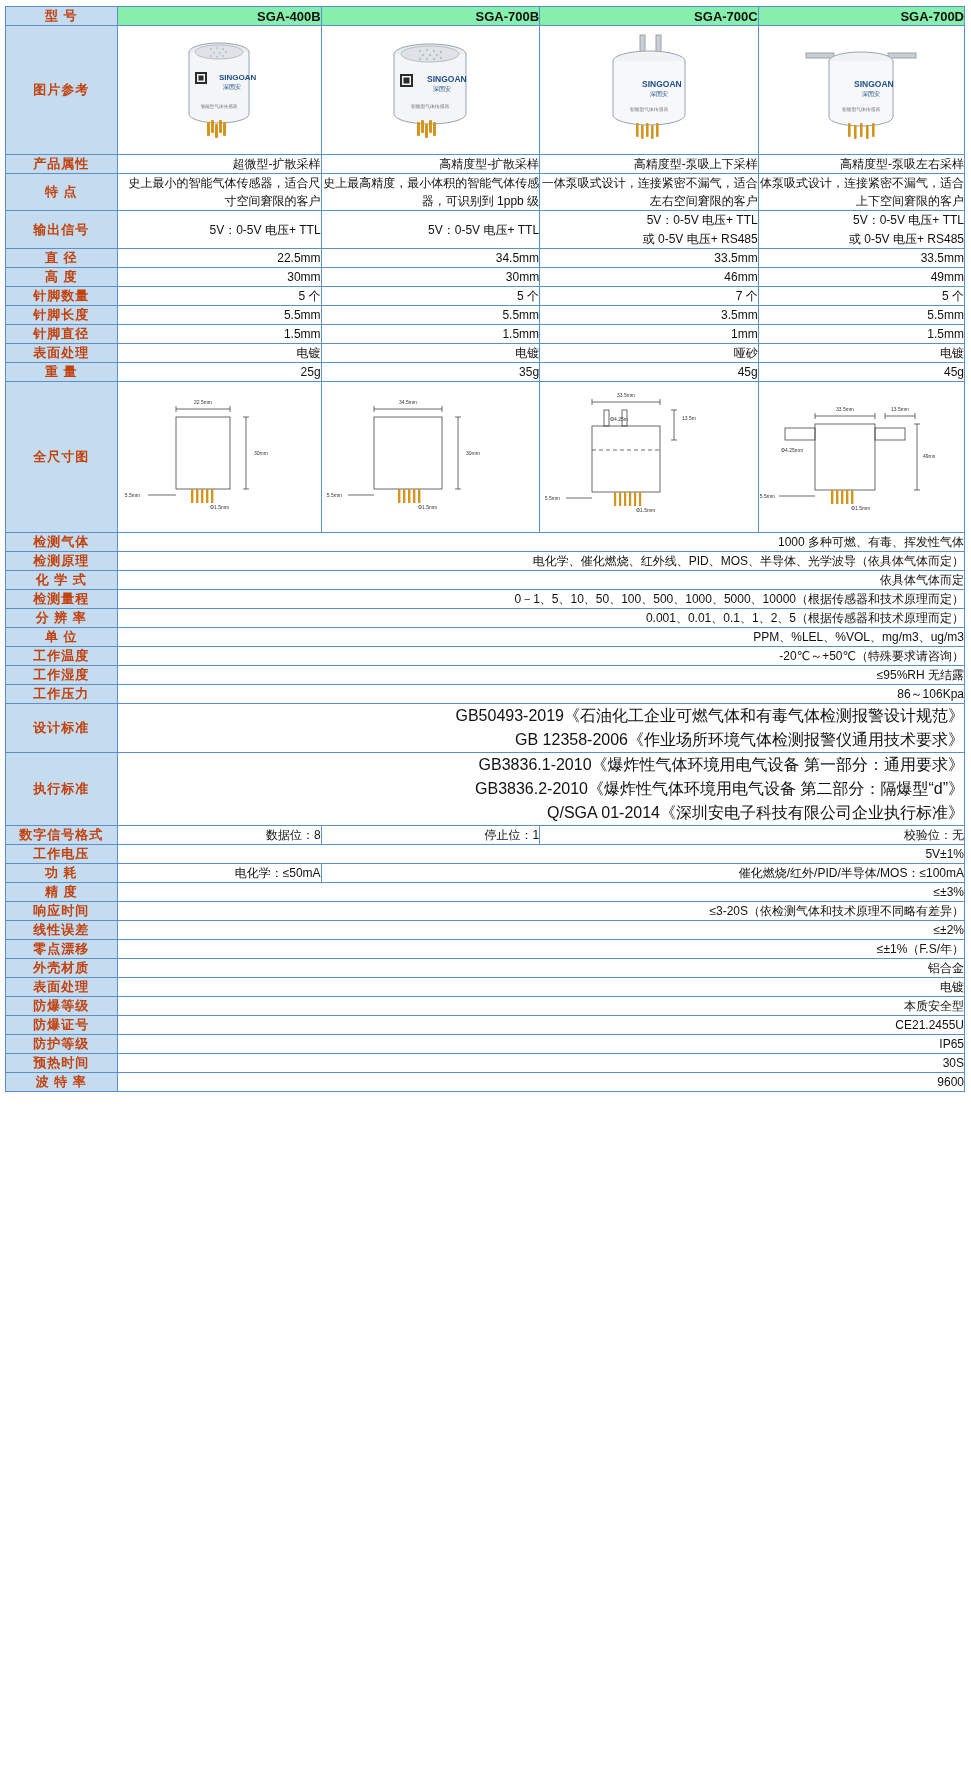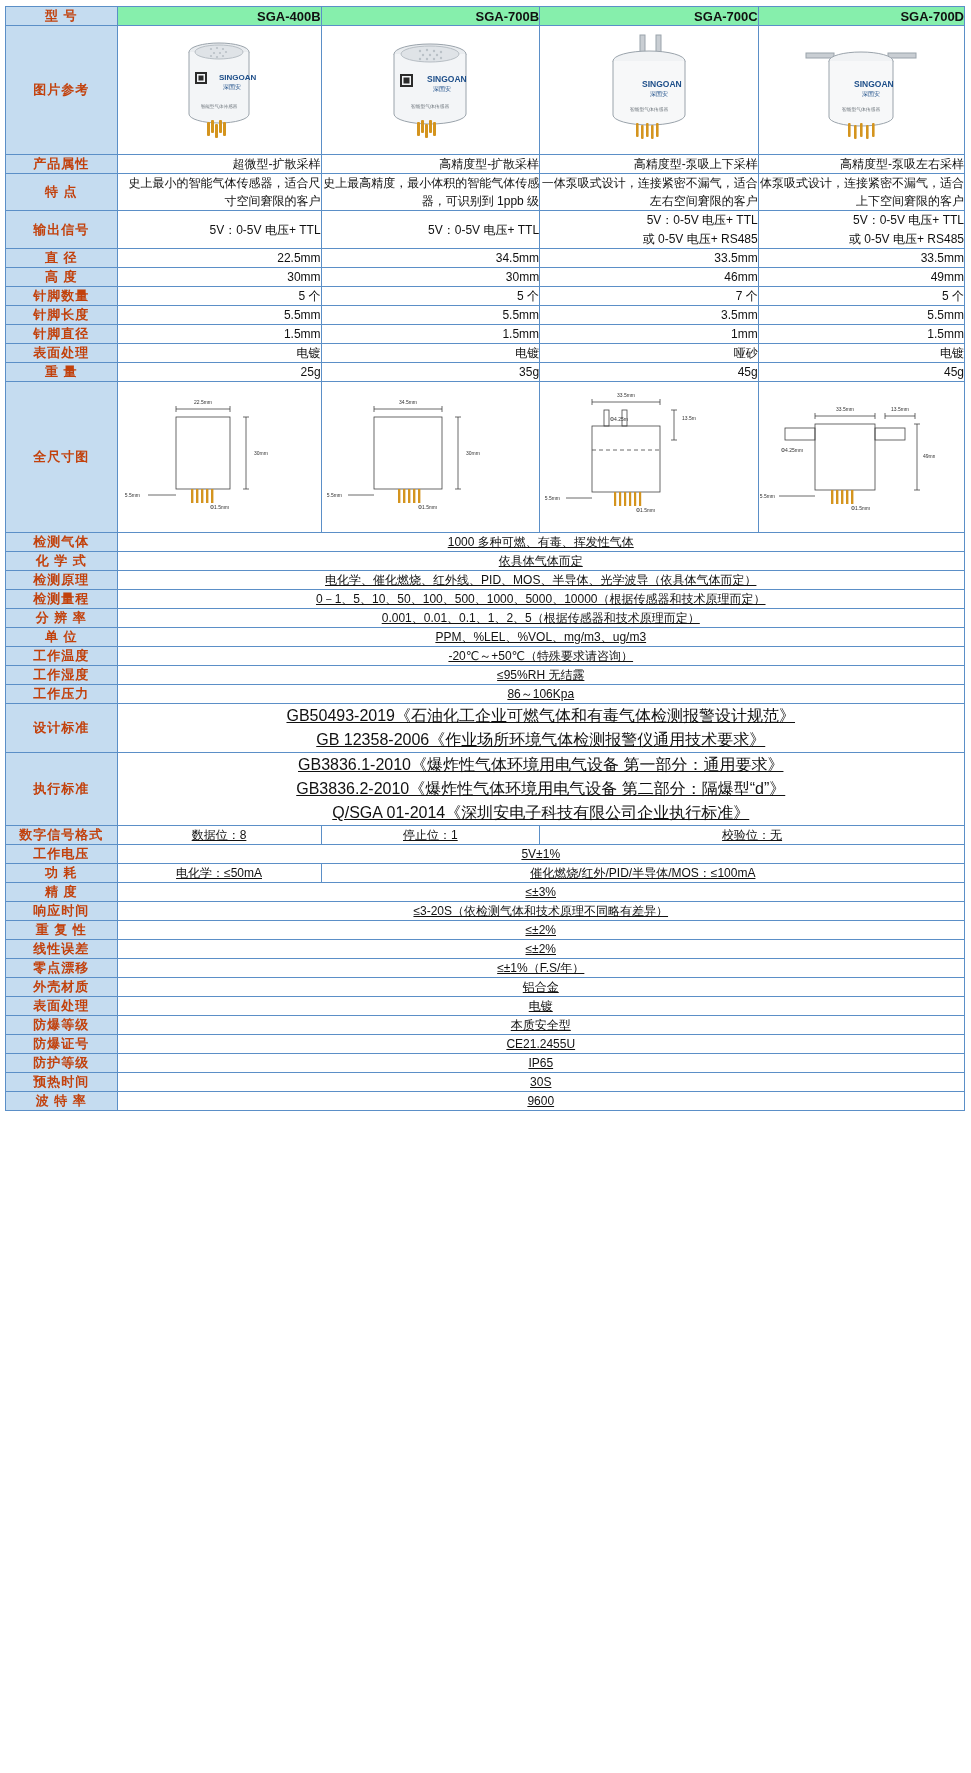--- a/index.html
+++ b/index.html
@@ -18,21 +18,21 @@
     width:100px;
   }
   .val{
     background:#ffffff;
     font-size:12px;
     color:#111;
     padding:6px 8px;
     line-height:1.5;
   }
   .val.center{text-align:right;}
-  .val.left{text-align:center;text-decoration:underline;}
+  .val.left{text-align:right;}
   .head{
     background:#86efac;
     text-align:right;
     font-weight:bold;
     font-size:13px;
     padding:8px 2px;
   }
   .imgcell{background:#ffffff;height:128px;text-align:center;vertical-align:middle;padding:4px;}
   .dimcell{background:#ffffff;height:150px;text-align:center;vertical-align:middle;padding:4px;}
   .small{font-size:16px;}
@@ -369,26 +369,26 @@
           </g>
         </svg>
       </td>
     </tr>
 
     <tr>
       <td class="lbl">检测气体</td>
       <td class="val left" colspan="4">1000 多种可燃、有毒、挥发性气体</td>
     </tr>
     <tr>
+      <td class="lbl">检测原理</td>
+      <td class="val left" colspan="4">电化学、催化燃烧、红外线、PID、MOS、半导体、光学波导（依具体气体而定）</td>
+    </tr>
+    <tr>
       <td class="lbl">化 学 式</td>
       <td class="val left" colspan="4">依具体气体而定</td>
-    </tr>
-    <tr>
-      <td class="lbl">检测原理</td>
-      <td class="val left" colspan="4">电化学、催化燃烧、红外线、PID、MOS、半导体、光学波导（依具体气体而定）</td>
     </tr>
     <tr>
       <td class="lbl">检测量程</td>
       <td class="val left" colspan="4">0－1、5、10、50、100、500、1000、5000、10000（根据传感器和技术原理而定）</td>
     </tr>
     <tr>
       <td class="lbl">分 辨 率</td>
       <td class="val left" colspan="4">0.001、0.01、0.1、1、2、5（根据传感器和技术原理而定）</td>
     </tr>
     <tr>
@@ -439,24 +439,20 @@
 
     <tr>
       <td class="lbl">精    度</td>
       <td class="val left" colspan="4">≤±3%</td>
     </tr>
     <tr>
       <td class="lbl">响应时间</td>
       <td class="val left" colspan="4">≤3-20S（依检测气体和技术原理不同略有差异）</td>
     </tr>
     <tr>
-      <td class="lbl">重 复 性</td>
-      <td class="val left" colspan="4">≤±2%</td>
-    </tr>
-    <tr>
       <td class="lbl">线性误差</td>
       <td class="val left" colspan="4">≤±2%</td>
     </tr>
     <tr>
       <td class="lbl">零点漂移</td>
       <td class="val left" colspan="4">≤±1%（F.S/年）</td>
     </tr>
     <tr>
       <td class="lbl">外壳材质</td>
       <td class="val left" colspan="4">铝合金</td>

